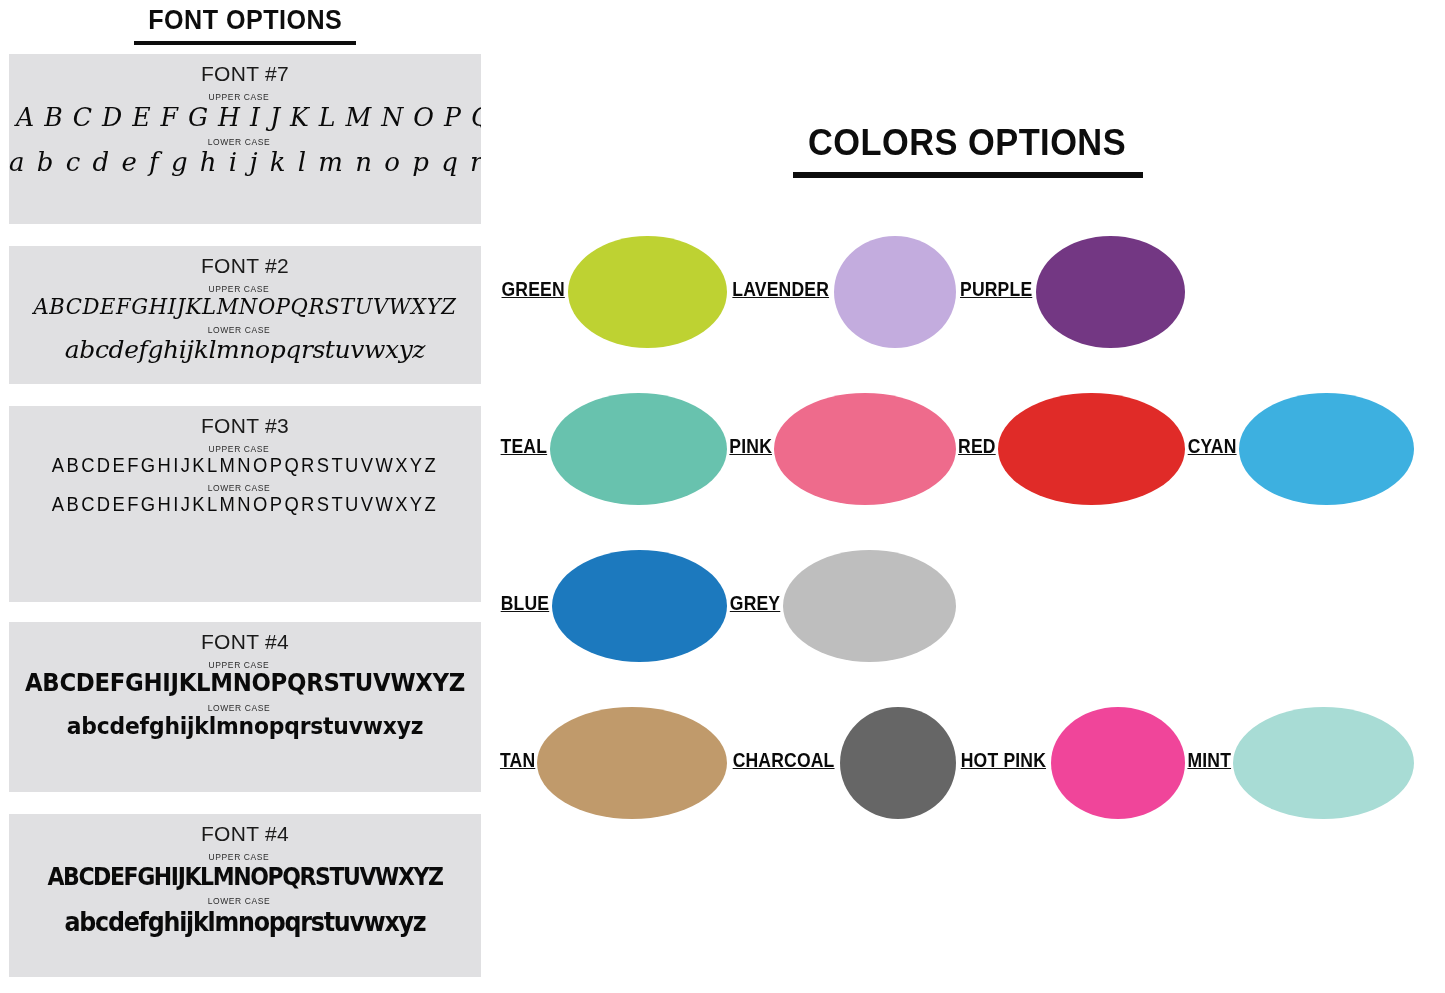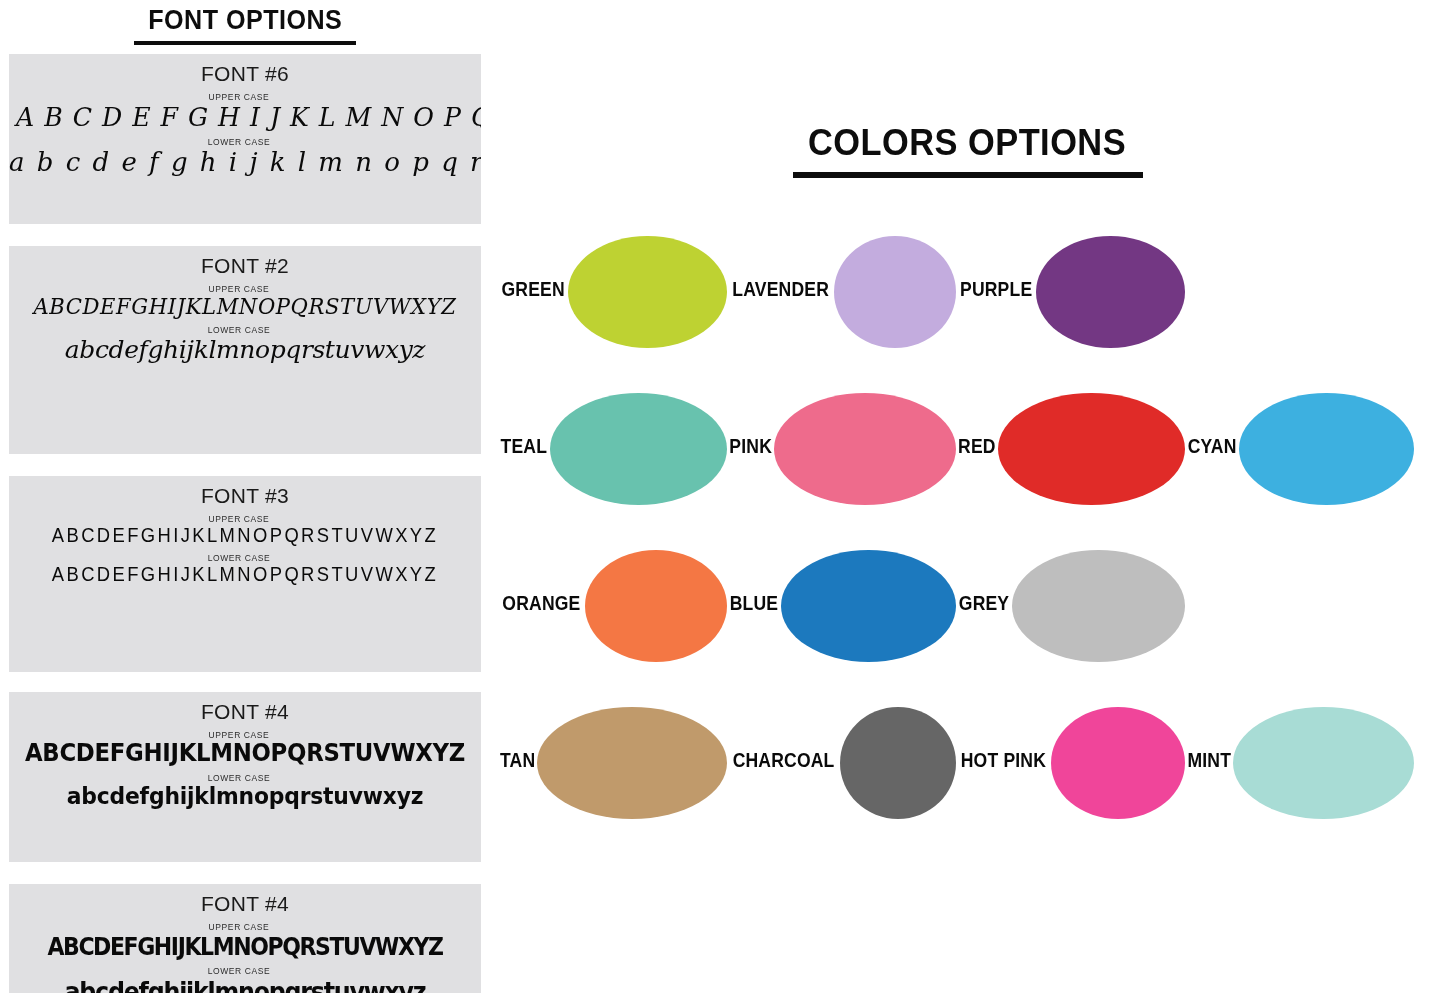--- a/index.html
+++ b/index.html
@@ -88,21 +88,21 @@
   .f4 .alpha-lower { font-size: 23px; letter-spacing: -0.2px; transform: scaleX(0.95); }
 
   .f5 .alpha { font-family: "DejaVu Sans", sans-serif; font-weight: bold; }
   .f5 .alpha-upper { font-size: 25px; letter-spacing: -1.6px; transform: scaleX(0.88); }
   .f5 .alpha-lower { font-size: 27px; letter-spacing: -1.4px; transform: scaleX(0.88); }
 
   
   #colors-column {
     position: absolute;
     left: 490px; top: 0;
-    width: 955px; height: 993px;
+    width: 955px; height: 993px; text-decoration: underline;
   }
   #colors-title-wrap { padding-top: 124px; text-align: center; }
   #colors-title { font-size: 37px; padding-bottom: 6px; }
   #colors-title-rule { width: 350px; height: 6px; margin-top: 3px; }
 
   #swatch-grid {
     margin-top: 36px;
     padding-left: 8px;
   }
   .swatch-row {
@@ -134,28 +134,28 @@
 <body>
 
 <div id="fonts-column">
 
   <div class="section-title-wrap">
     <div class="section-title" id="fonts-title">FONT OPTIONS</div>
     <div class="title-rule" id="fonts-title-rule"></div>
   </div>
 
   <div class="font-card f1" style="width:472px;height:170px;margin-top:9px;">
-    <div class="font-card-title">FONT #6</div>
+    <div class="font-card-title">FONT #7</div>
     <div class="case-label">UPPER CASE</div>
     <div class="alpha alpha-upper">A B C D E F G H I J K L M N O P Q R S T U V W X Y Z</div>
     <div class="case-label">LOWER CASE</div>
     <div class="alpha alpha-lower">a b c d e f g h i j k l m n o p q r s t u v w x y z</div>
   </div>
 
-  <div class="font-card f2" style="width:472px;height:208px;margin-top:22px;">
+  <div class="font-card f2" style="width:472px;height:138px;margin-top:22px;">
     <div class="font-card-title">FONT #2</div>
     <div class="case-label">UPPER CASE</div>
     <div class="alpha alpha-upper">ABCDEFGHIJKLMNOPQRSTUVWXYZ</div>
     <div class="case-label">LOWER CASE</div>
     <div class="alpha alpha-lower">abcdefghijklmnopqrstuvwxyz</div>
   </div>
 
   <div class="font-card f3" style="width:472px;height:196px;margin-top:22px;">
     <div class="font-card-title">FONT #3</div>
     <div class="case-label">UPPER CASE</div>
@@ -220,24 +220,20 @@
         <div class="swatch-ellipse" style="background: rgb(224, 43, 40);"></div>
       </div>
       <div class="swatch-cell">
         <div class="swatch-label">CYAN</div>
         <div class="swatch-ellipse" style="background: rgb(61, 176, 224);"></div>
       </div>
     </div>
 
     <div class="swatch-row">
       <div class="swatch-cell">
-        <div class="swatch-label">ORANGE</div>
-        <div class="swatch-ellipse" style="background: rgb(244, 119, 68);"></div>
-      </div>
-      <div class="swatch-cell">
         <div class="swatch-label">BLUE</div>
         <div class="swatch-ellipse" style="background: rgb(28, 121, 190);"></div>
       </div>
       <div class="swatch-cell">
         <div class="swatch-label">GREY</div>
         <div class="swatch-ellipse" style="background: rgb(190, 190, 190);"></div>
       </div>
     </div>
 
     <div class="swatch-row">

